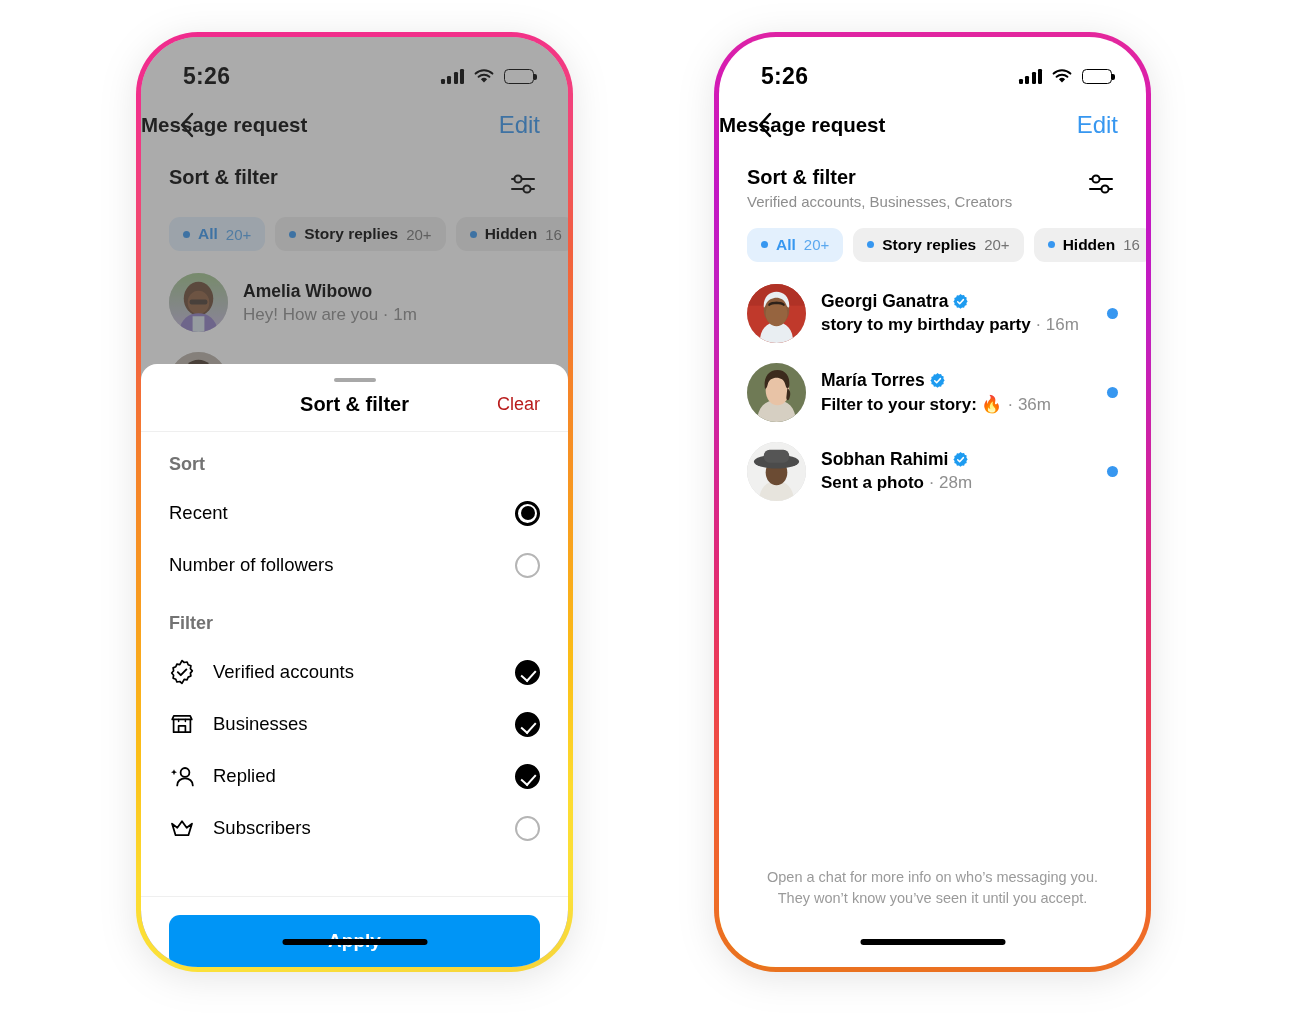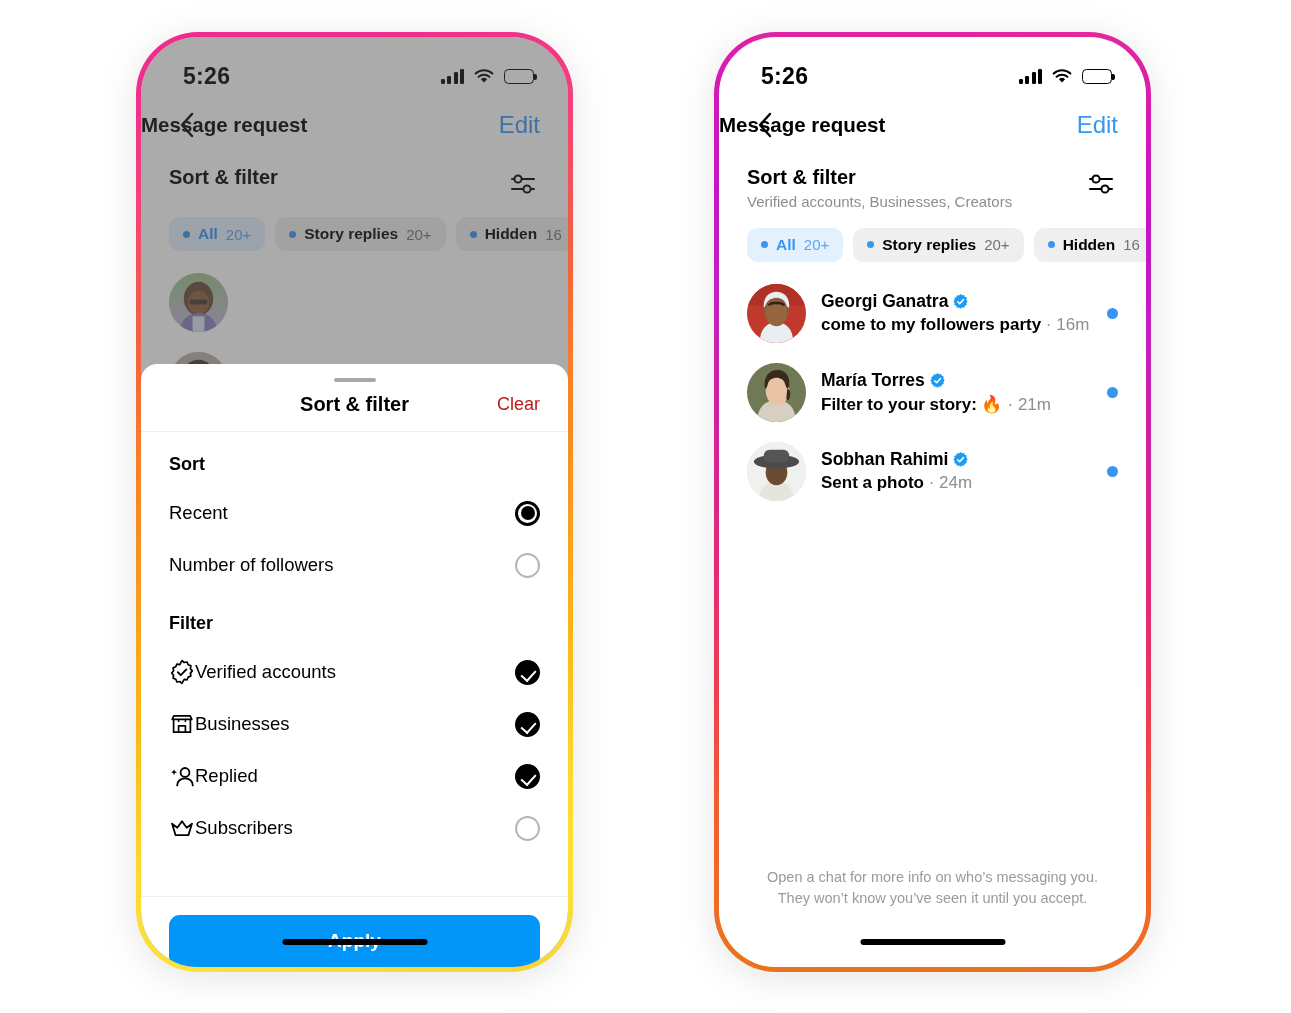--- a/index.html
+++ b/index.html
@@ -151,23 +151,23 @@
   .sheet-head {
     display:flex; align-items:center; padding: 12px 28px 16px 28px;
     border-bottom: 1px solid #efefef; position:relative;
   }
   .sheet-title {
     position:absolute; left:0; right:0; text-align:center;
     font-size: 20px; font-weight:bold; color:#000; pointer-events:none;
   }
   .sheet-clear { margin-left:auto; font-size: 18px; color:#b91c1c; z-index:2; cursor:pointer; }
   .sheet-body { flex:1; padding: 0 28px; }
-  .sec-label { font-size: 18px; font-weight:bold; color:#000000; padding: 22px 0 12px 0; }
+  .sec-label { font-size: 18px; font-weight:bold; color:#737373; padding: 22px 0 12px 0; }
   .opt {
-    display:flex; align-items:center; height: 52px; cursor:pointer; 
+    display:flex; align-items:center; height: 52px; cursor:pointer; gap: 18px;
   }
   .opt .olabel { flex:1; font-size: 18.5px; color:#000; }
   .opt .oicon { width:26px; height:26px; flex:none; }
   .radio { width: 25px; height:25px; border-radius:50%; border: 2px solid #b5b5b5; flex:none; }
   .radio.on {
     border: 3.5px solid #000; background:#fff; position:relative;
   }
   .radio.on::after {
     content:""; position:absolute; inset:2.5px; border-radius:50%; background:#000;
   }
@@ -269,20 +269,29 @@
                   </linearGradient>
                 </defs>
                 <rect width="60" height="60" fill="url(#avA)"></rect>
                 <ellipse cx="30" cy="26" rx="15" ry="17" fill="#6b4a35"></ellipse>
                 <ellipse cx="30" cy="30" rx="11" ry="12" fill="#8d5f40"></ellipse>
                 <rect x="21" y="27" width="18" height="5" rx="2" fill="#2b2b2b" opacity=".7"></rect>
                 <path d="M10 60c2-13 10-19 20-19s18 6 20 19z" fill="#8f7ec4"></path>
                 <rect x="24" y="44" width="12" height="16" fill="#d9e4ea"></rect>
               </svg>
           </div>
+          <div class="mtxt">
+            <div class="mname">
+                <span>Amelia Wibowo</span>
+              </div>
+            <div class="mprev" style="font-weight:normal;color:#8e8e8e;">
+              <span>Hey! How are you</span>
+              <span class="time"> · <span>1m</span></span>
+            </div>
+          </div>
         </div>
         <div class="mrow">
           <div class="avatar">
             <svg viewBox="0 0 60 60">
                 <rect width="60" height="60" fill="#b9b0a6"></rect>
                 <ellipse cx="30" cy="24" rx="16" ry="16" fill="#4a3a2e"></ellipse>
                 <ellipse cx="30" cy="30" rx="11" ry="12" fill="#8d6a4e"></ellipse>
               </svg>
           </div>
           <div class="mtxt"></div>
@@ -452,21 +461,21 @@
           </div>
           <div class="mtxt">
             <div class="mname">
               <span>Georgi Ganatra</span>
               <svg class="verif" viewBox="0 0 16 16">
                   <path d="M8 0l1.7 1.3 2.1-.3.8 2 2 .8-.3 2.1L15.6 8l-1.3 1.7.3 2.1-2 .8-.8 2-2.1-.3L8 15.6l-1.7-1.3-2.1.3-.8-2-2-.8.3-2.1L.4 8l1.3-1.7-.3-2.1 2-.8.8-2 2.1.3z" fill="#1d9bf0"></path>
                   <path d="M5 8.2l2.1 2.1 4-4.3" stroke="#fff" stroke-width="1.6" fill="none" stroke-linecap="round" stroke-linejoin="round"></path>
                 </svg>
             </div>
             <div class="mprev">
-              <span>come to my followers party</span>
+              <span>story to my birthday party</span>
               <span class="time"> · <span>16m</span></span>
             </div>
           </div>
           <span class="unread"></span>
         </div>
 
         <div class="mrow">
           <div class="avatar">
             <svg viewBox="0 0 60 60">
                 <rect width="60" height="60" fill="#6f7a55"></rect>
@@ -479,21 +488,21 @@
           <div class="mtxt">
             <div class="mname">
               <span>María Torres</span>
               <svg class="verif" viewBox="0 0 16 16">
                   <path d="M8 0l1.7 1.3 2.1-.3.8 2 2 .8-.3 2.1L15.6 8l-1.3 1.7.3 2.1-2 .8-.8 2-2.1-.3L8 15.6l-1.7-1.3-2.1.3-.8-2-2-.8.3-2.1L.4 8l1.3-1.7-.3-2.1 2-.8.8-2 2.1.3z" fill="#1d9bf0"></path>
                   <path d="M5 8.2l2.1 2.1 4-4.3" stroke="#fff" stroke-width="1.6" fill="none" stroke-linecap="round" stroke-linejoin="round"></path>
                 </svg>
             </div>
             <div class="mprev">
               <span>Filter to your story: 🔥</span>
-              <span class="time"> · <span>21m</span></span>
+              <span class="time"> · <span>36m</span></span>
             </div>
           </div>
           <span class="unread"></span>
         </div>
 
         <div class="mrow">
           <div class="avatar">
             <svg viewBox="0 0 60 60">
                 <rect width="60" height="60" fill="#f0f0ef"></rect>
                 <path d="M12 60c1-14 8-20 18-20s17 6 18 20z" fill="#e7e4dd"></path>
@@ -505,21 +514,21 @@
           <div class="mtxt">
             <div class="mname">
               <span>Sobhan Rahimi</span>
               <svg class="verif" viewBox="0 0 16 16">
                   <path d="M8 0l1.7 1.3 2.1-.3.8 2 2 .8-.3 2.1L15.6 8l-1.3 1.7.3 2.1-2 .8-.8 2-2.1-.3L8 15.6l-1.7-1.3-2.1.3-.8-2-2-.8.3-2.1L.4 8l1.3-1.7-.3-2.1 2-.8.8-2 2.1.3z" fill="#1d9bf0"></path>
                   <path d="M5 8.2l2.1 2.1 4-4.3" stroke="#fff" stroke-width="1.6" fill="none" stroke-linecap="round" stroke-linejoin="round"></path>
                 </svg>
             </div>
             <div class="mprev">
               <span>Sent a photo</span>
-              <span class="time"> · <span>24m</span></span>
+              <span class="time"> · <span>28m</span></span>
             </div>
           </div>
           <span class="unread"></span>
         </div>
       </div>
 
       <div class="footnote">Open a chat for more info on who’s messaging you. They won’t know you’ve seen it until you accept.</div>
       <div class="home-ind"></div>
     </div>
   </div>

